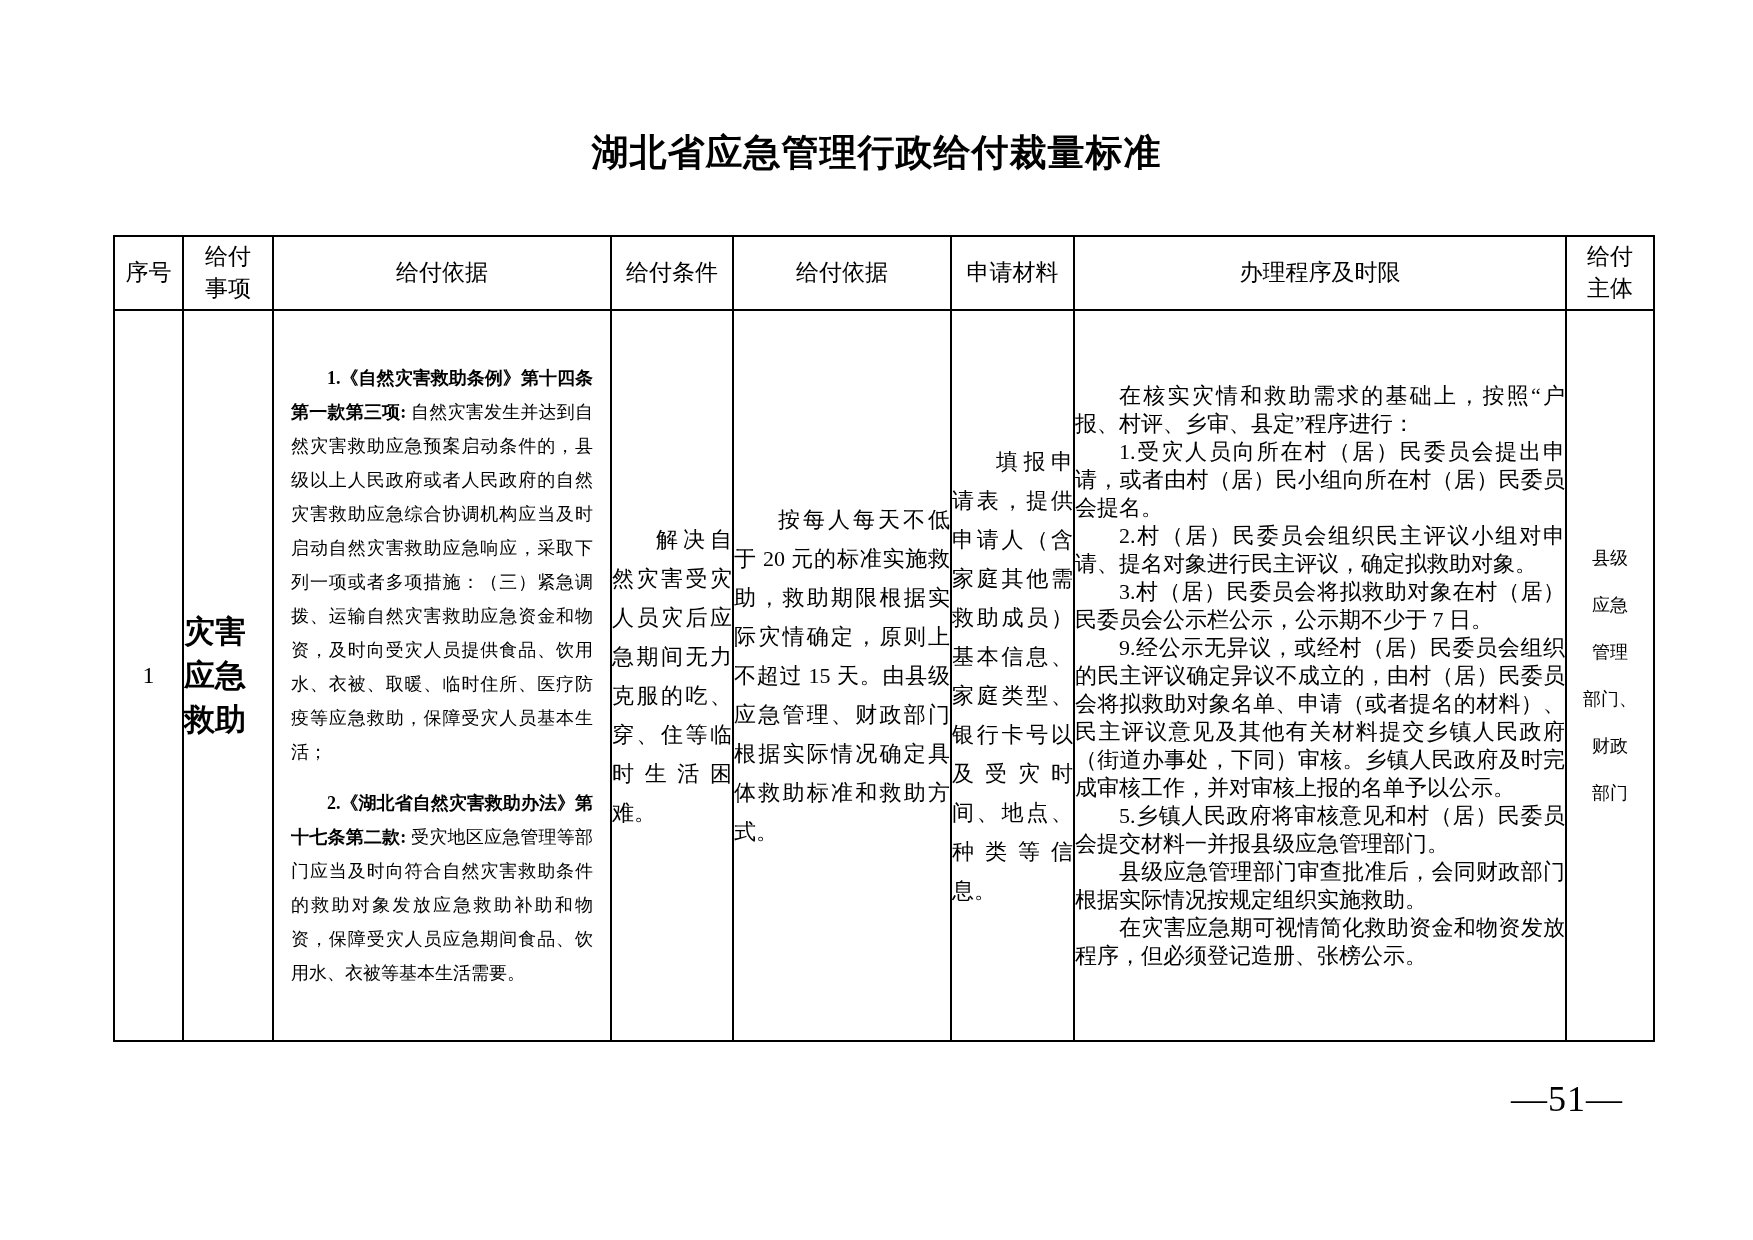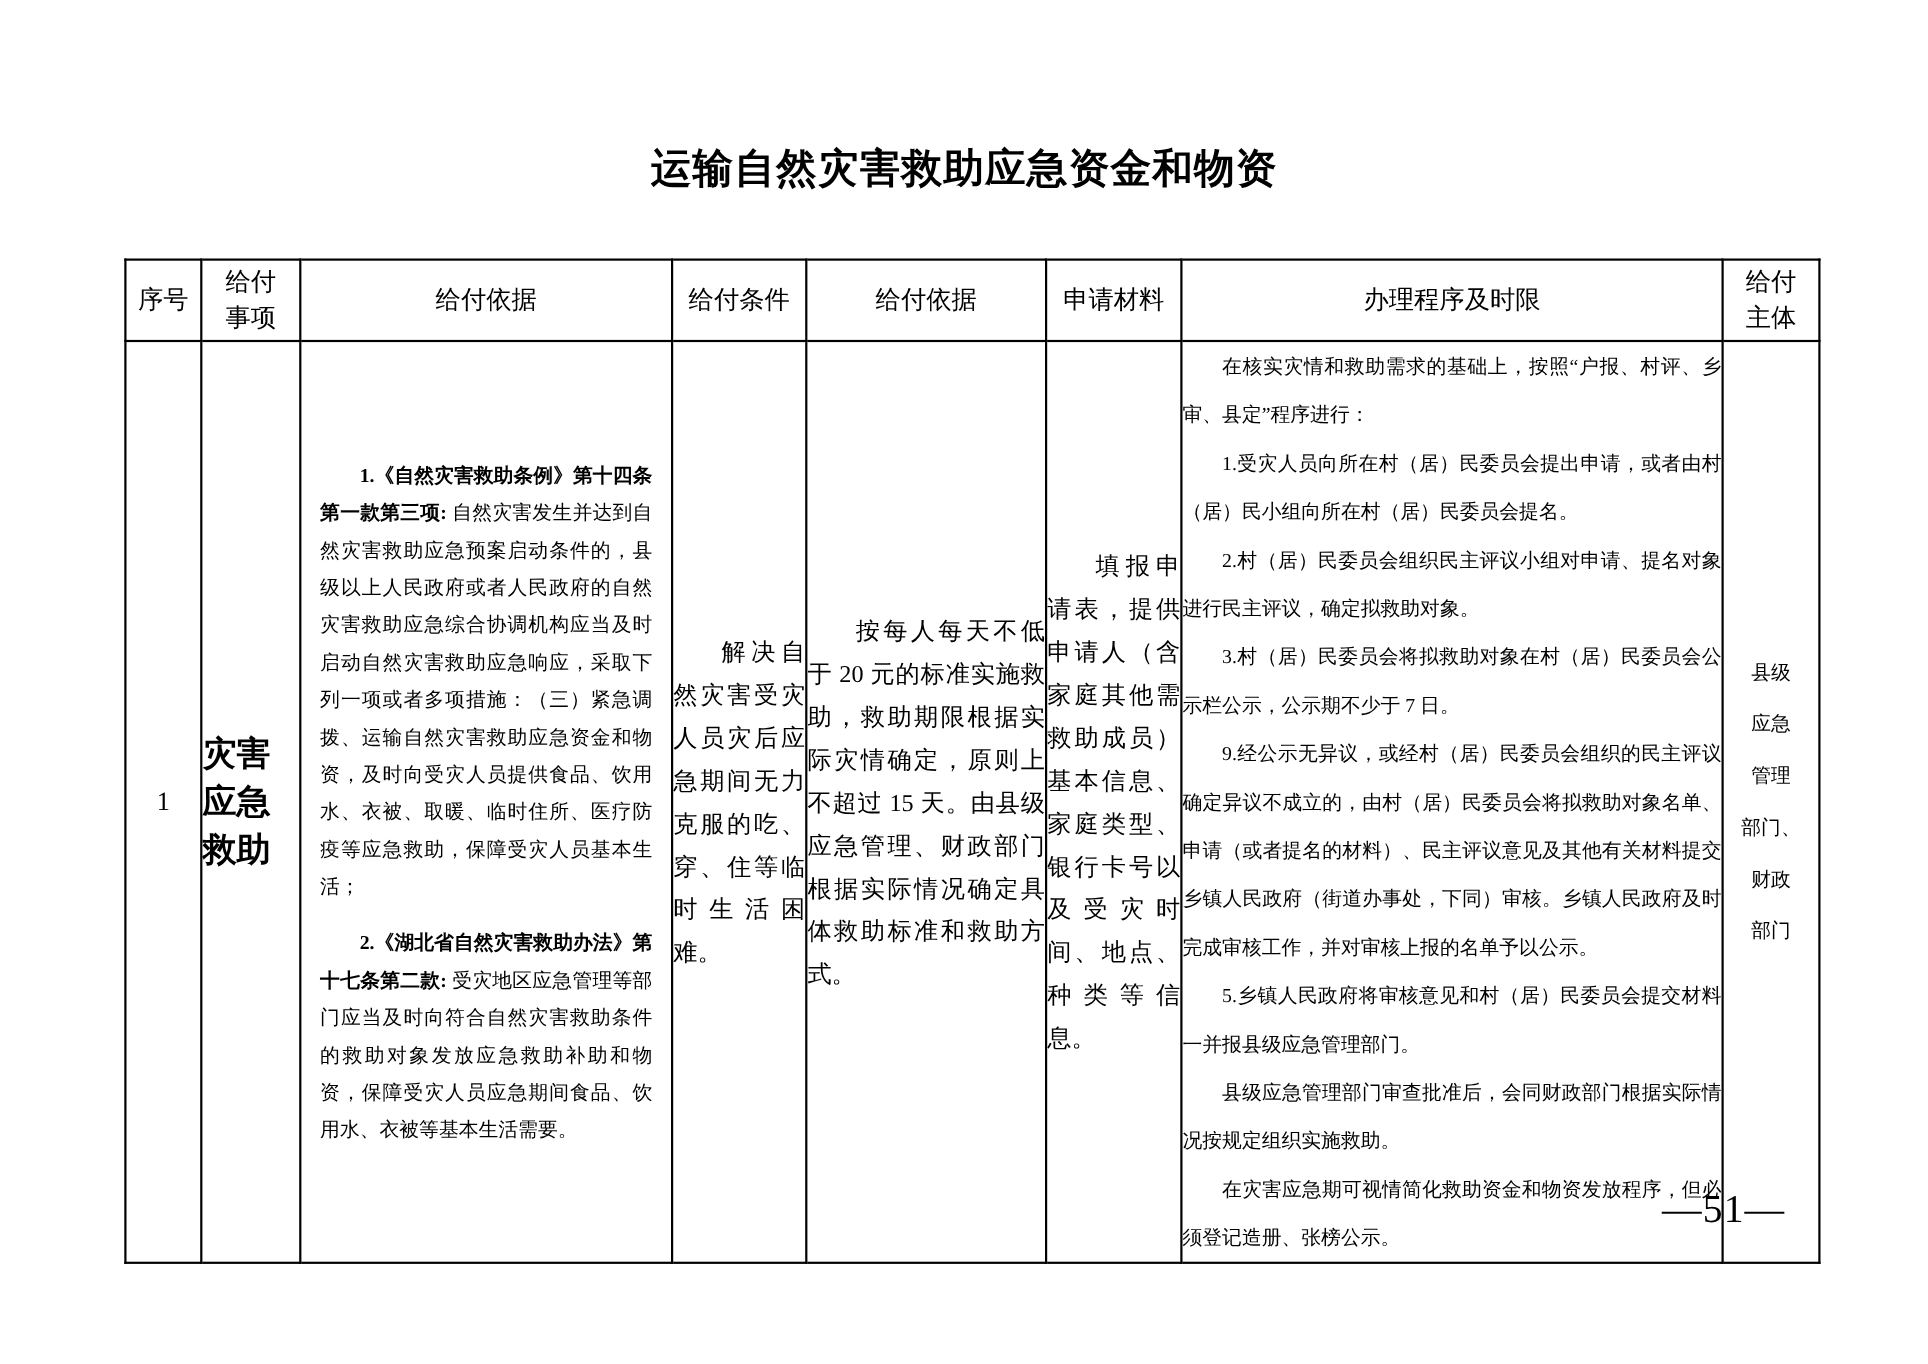--- a/index.html
+++ b/index.html
@@ -57,36 +57,36 @@
     margin:0;text-indent:2em;
     text-align:justify;text-justify:inter-character;
     line-height:39px;font-size:22px;
   }
   .cell-std{padding:0 9px;}
   .cell-mat{padding:0 8px;}
   .cell-proc{vertical-align:top;padding:4px 10px;}
   .cell-proc .para{
     margin:0;text-indent:2em;
     text-align:justify;text-justify:inter-character;
-    line-height:44px;font-size:18px;
+    line-height:28px;font-size:22px;
   }
   .cell-agency{text-align:center;font-size:18px;}
   .cell-agency .line{line-height:47px;}
   .page-number{
     position:absolute;
     top:1078px;right:130px;
     font-size:36px;
     letter-spacing:1px;
   }
   b{font-weight:bold;}
 </style>
 </head>
 <body>
 
-<div class="page-title">运输自然灾害救助应急资金和物资</div>
+<div class="page-title">湖北省应急管理行政给付裁量标准</div>
 
 <table class="main">
   <colgroup>
     <col style="width:69px">
     <col style="width:90px">
     <col style="width:338px">
     <col style="width:122px">
     <col style="width:218px">
     <col style="width:123px">
     <col style="width:492px">

